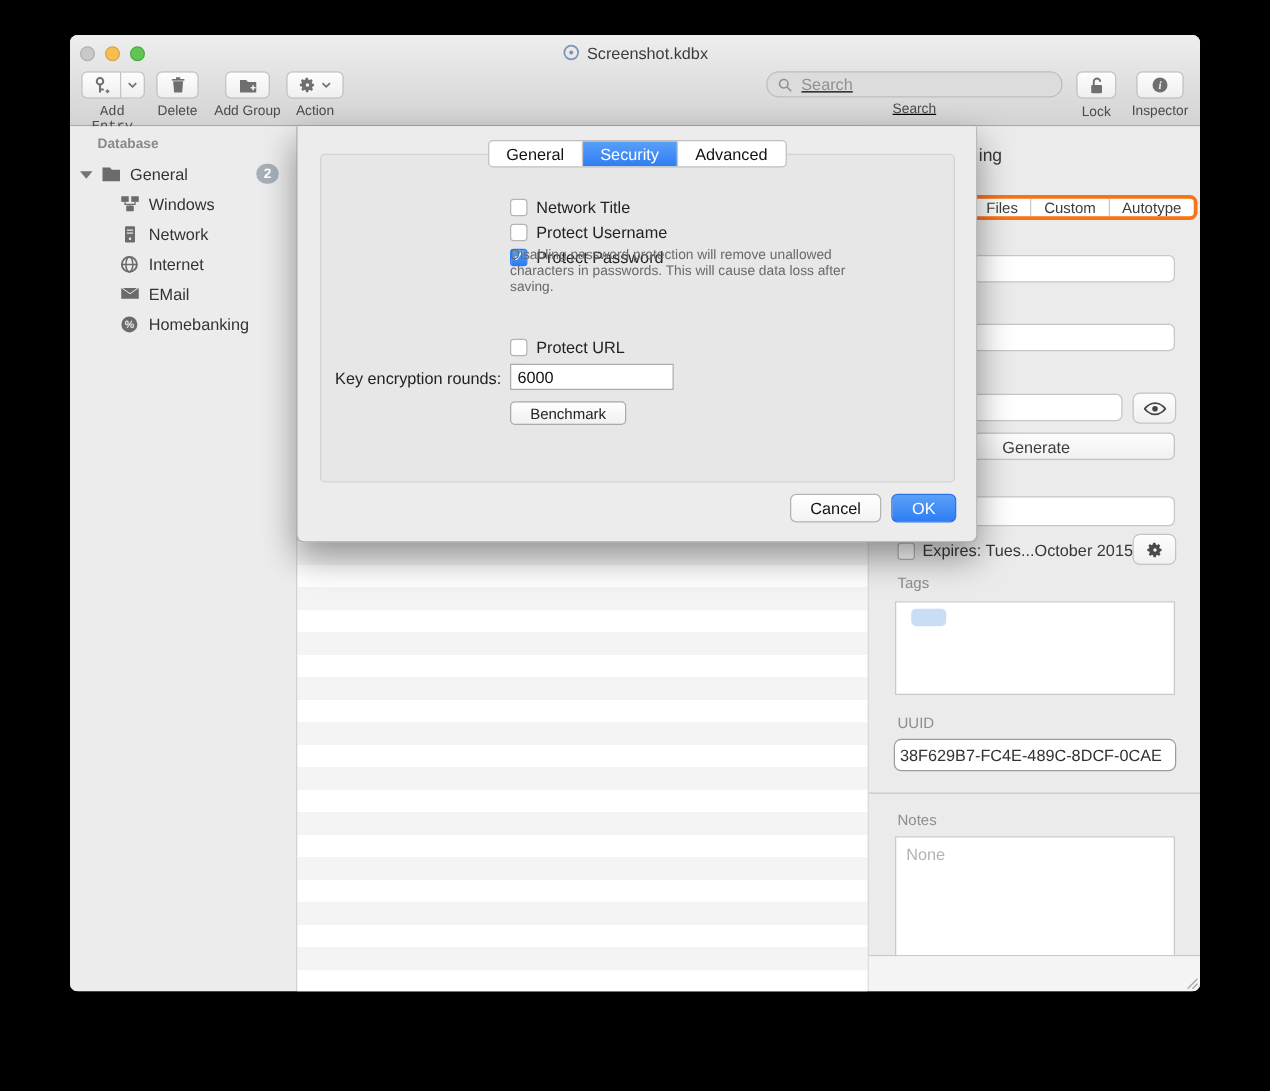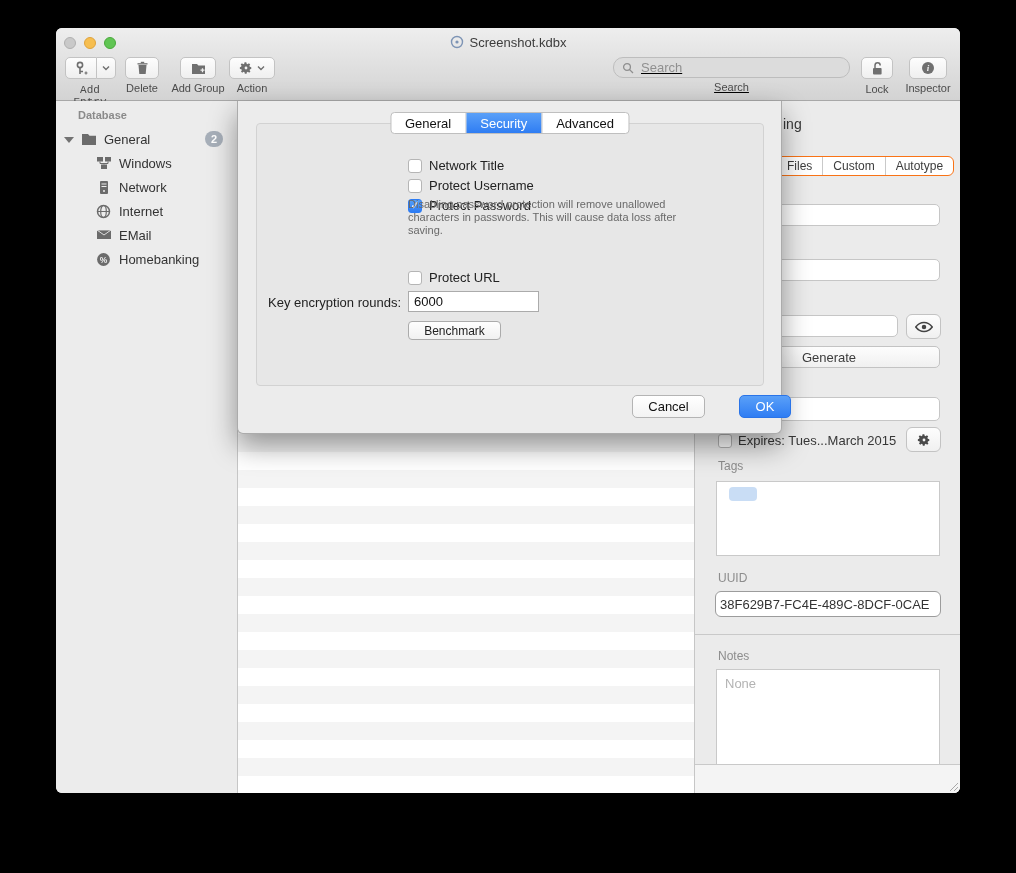--- a/index.html
+++ b/index.html
@@ -47,21 +47,21 @@
     align-items:center;justify-content:center;}
   .sicon{width:16px;height:16px;color:#5e5e5e;display:inline-flex;}
   .entry-list{position:absolute;left:181px;top:0;width:458px;height:100%;
     background:#fff;border-left:1px solid #c6c6c6;border-right:1px solid #c6c6c6;box-sizing:border-box;}
   .stripes{position:absolute;left:0;top:333px;width:100%;height:360px;
     background:repeating-linear-gradient(to bottom,#f4f4f4 0 18px,#ffffff 18px 36px);}
   
   .inspector{position:absolute;left:639px;top:0;width:265px;height:100%;background:#ebebeb;}
   .insp-title{position:absolute;left:88px;top:15px;font-size:14px;color:#373737;}
   .insp-tabs{position:absolute;left:17px;top:55px;height:20px;display:flex;
-    background:#fff;border:1px solid #f97316;border-radius:6px;overflow:hidden;
+    background:#fff;border:3px solid #f97316;border-radius:6px;overflow:hidden;
     font-size:12px;color:#3c3c3c;box-sizing:border-box;}
   .insp-tabs .iseg{display:flex;align-items:center;justify-content:center;
     border-right:1px solid #c9c9c9;padding:0 10px;box-sizing:border-box;}
   .insp-tabs .iseg:last-child{border-right:none;}
   .ifield{position:absolute;left:23px;width:222px;height:22px;background:#fff;
     border:1px solid #c6c6c6;border-radius:5px;box-sizing:border-box;}
   .roundbtn{position:absolute;background:linear-gradient(#fdfdfd,#f0f0f0);
     border:1px solid #c3c3c3;border-radius:6px;display:flex;align-items:center;
     justify-content:center;color:#555;box-sizing:border-box;}
   .gen-btn{position:absolute;left:23px;top:245px;width:222px;height:22px;
@@ -107,21 +107,21 @@
   .rounds-input{position:absolute;left:170px;top:190px;width:131px;height:21px;background:#fff;
     border:1px solid #ababab;box-sizing:border-box;font-size:13px;color:#111;padding:0 5px;
     font-family:"Liberation Sans",sans-serif;}
   .bench-btn{position:absolute;left:170px;top:220px;width:93px;height:19px;
     background:linear-gradient(#fefefe,#f1f1f1);border:1px solid #ababab;border-radius:4px;
     font-size:12px;color:#222;font-family:Liberation Sans, sans-serif;}
   .dlg-btn{position:absolute;top:294px;height:23px;border-radius:5px;font-size:13px;
     font-family:"Liberation Sans",sans-serif;box-sizing:border-box;}
   .cancel-btn{left:394px;width:73px;background:linear-gradient(#ffffff,#f3f3f3);
     border:1px solid #b4b4b4;color:#111;}
-  .ok-btn{left:501px;width:52px;background:linear-gradient(#5aa0f8,#2f7df3);
+  .ok-btn{left:475px;width:52px;background:linear-gradient(#5aa0f8,#2f7df3);
     border:1px solid #2a74e8;color:#fff;}
   svg{display:block;}
 </style>
 </head>
 <body>
 
 <div class="window">
 
   <div class="chrome">
     <div class="titlebar">
@@ -340,21 +340,21 @@
             </svg>
         </span>
       </span>
 
       <button class="gen-btn">Generate</button>
 
       <div class="ifield" style="top:296px;height:24px;"></div>
 
       <div class="exp-row">
         <span class="cb"></span>
-        <span>Expires: Tues...March 2015</span>
+        <span>Expires: Tues...October 2015</span>
       </div>
       <span class="roundbtn" style="left:211px;top:326px;width:35px;height:25px;">
         <span>
           <svg width="14" height="14" viewBox="0 0 24 24">
               <path d="M12 7.5a4.5 4.5 0 1 0 0 9 4.5 4.5 0 0 0 0-9zm9 6v-3l-2.5-.5a7 7 0 0 0-.8-1.8l1.5-2.1-2.2-2.2-2.1 1.5c-.6-.3-1.2-.6-1.8-.8L12.5 2h-3L9 4.6c-.6.2-1.2.5-1.8.8L5.1 3.9 2.9 6.1l1.5 2.1c-.3.6-.6 1.2-.8 1.8L1.5 10.5v3l2.6.5c.2.6.5 1.2.8 1.8l-1.5 2.1 2.2 2.2 2.1-1.5c.6.3 1.2.6 1.8.8l.5 2.6h3l.5-2.6c.6-.2 1.2-.5 1.8-.8l2.1 1.5 2.2-2.2-1.5-2.1c.3-.6.6-1.2.8-1.8z" fill="#4a4a4a"></path>
               <circle cx="12" cy="12" r="2.4" fill="#f3f3f3"></circle>
             </svg>
         </span>
       </span>
 

